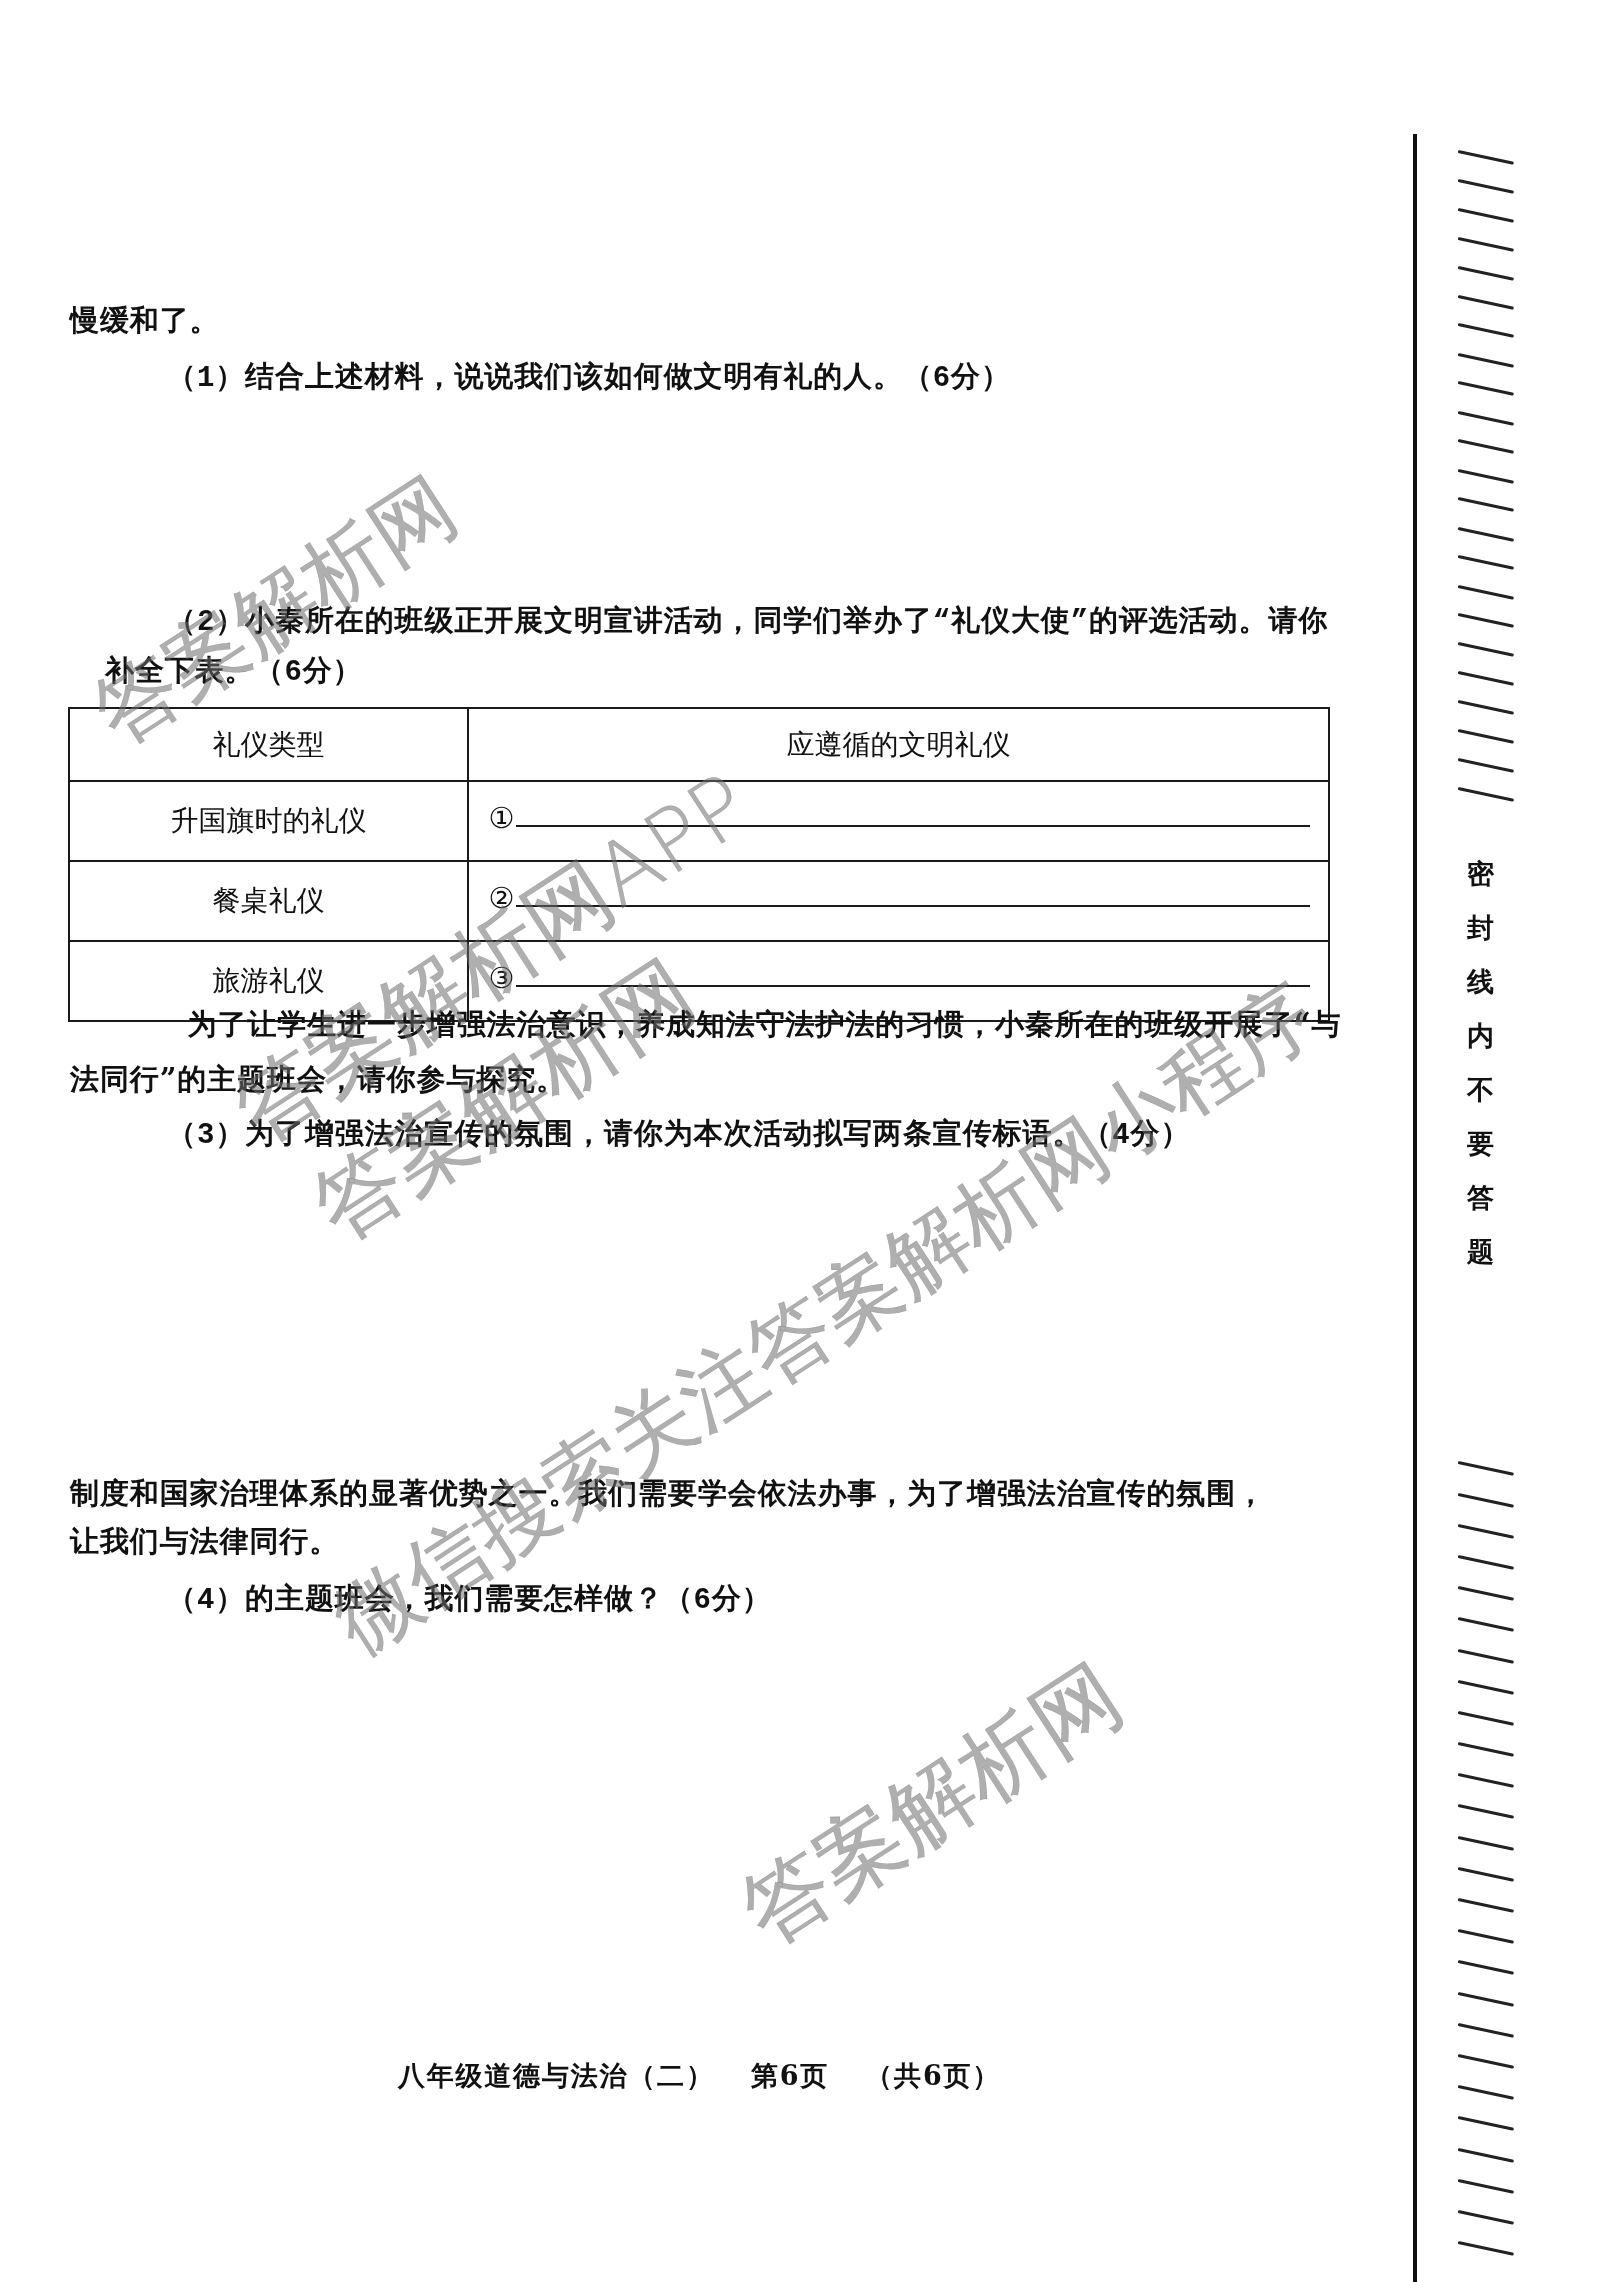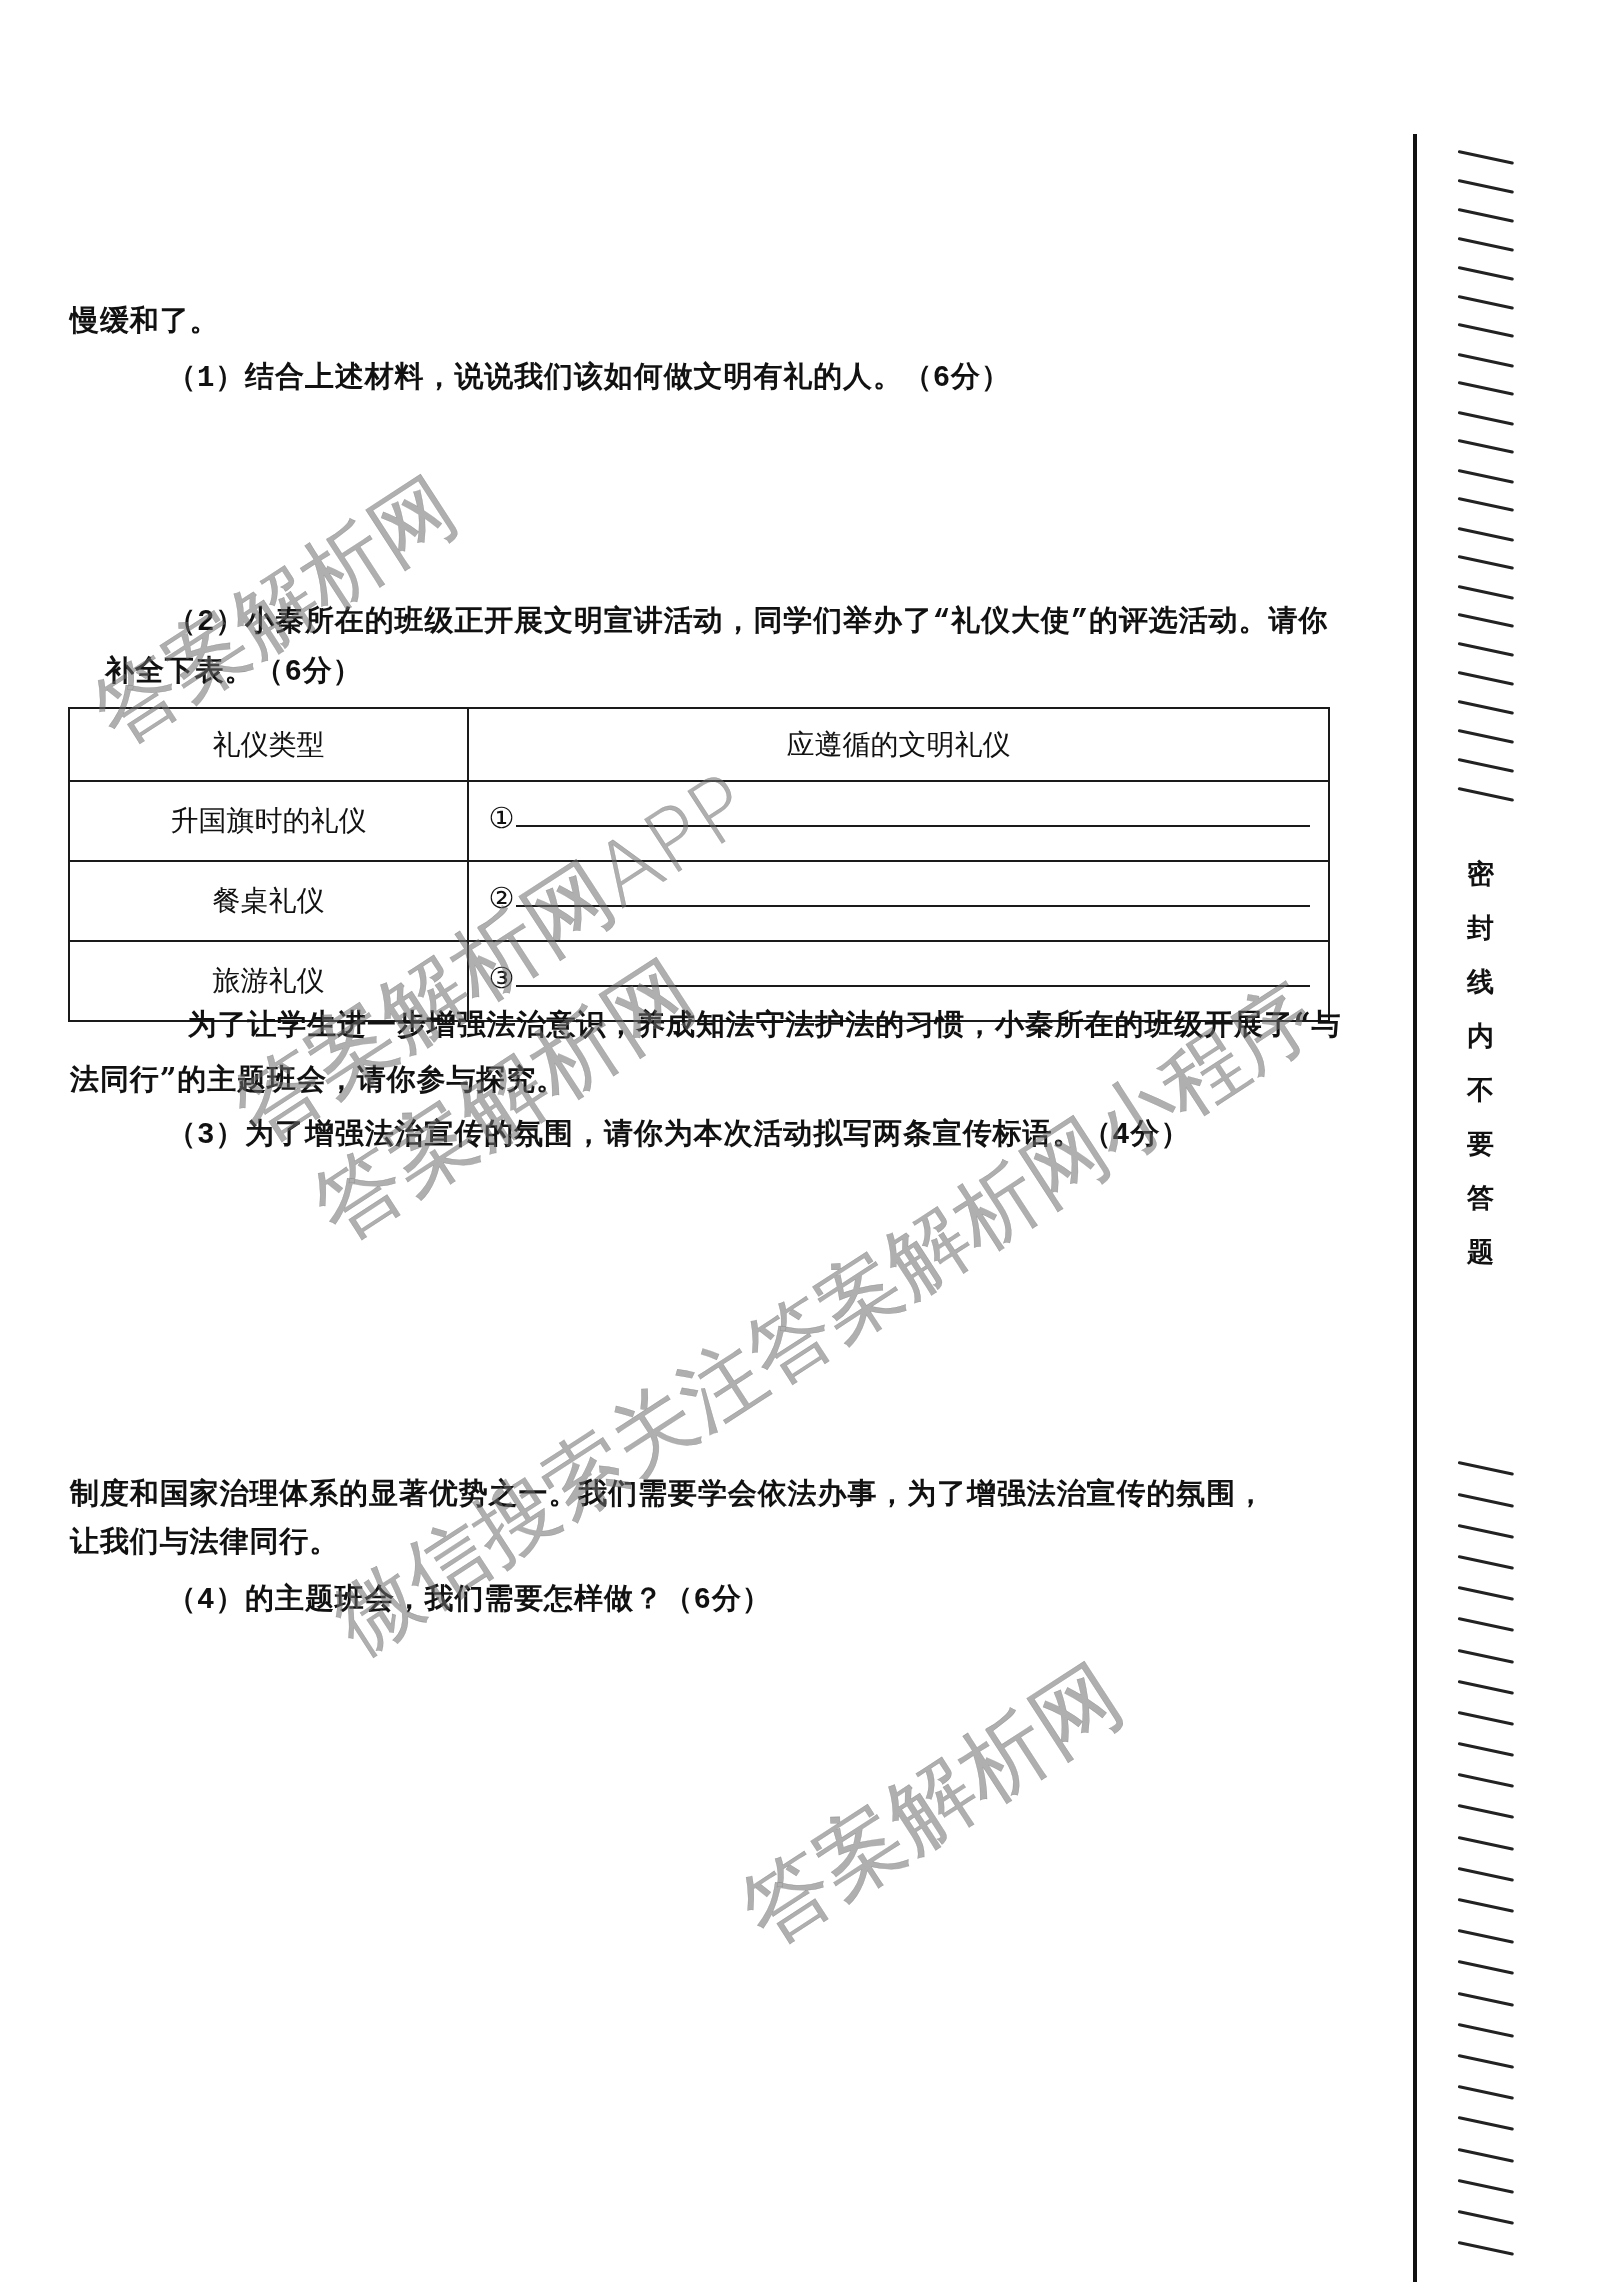--- a/index.html
+++ b/index.html
@@ -193,20 +193,25 @@
   <div style="position:absolute;left:70px;top:1167px;width:1265px;height:232px;"></div>
 
   <div class="text" style="top:1467px;">制度和国家治理体系的显著优势之一。我们需要学会依法办事，为了增强法治宣传的氛围，</div>
   <div class="text" style="top:1515px;">让我们与法律同行。</div>
 
   <div class="text indent q" style="top:1575px;">
     <span>（4）</span><span>的主题班会，我们需要怎样做？（6分）</span>
   </div>
   <div style="position:absolute;left:70px;top:1631px;width:1265px;height:392px;"></div>
 
+  <div class="footer">
+    <span>八年级道德与法治（二）</span>
+    <span>第6页</span>
+    <span>（共6页）</span>
+  </div>
 
   <div class="binding-line"></div>
 
   <div>
     <div class="hatch" style="top:150px;"></div>
     <div class="hatch" style="top:179px;"></div>
     <div class="hatch" style="top:208px;"></div>
     <div class="hatch" style="top:237px;"></div>
     <div class="hatch" style="top:266px;"></div>
     <div class="hatch" style="top:295px;"></div>

